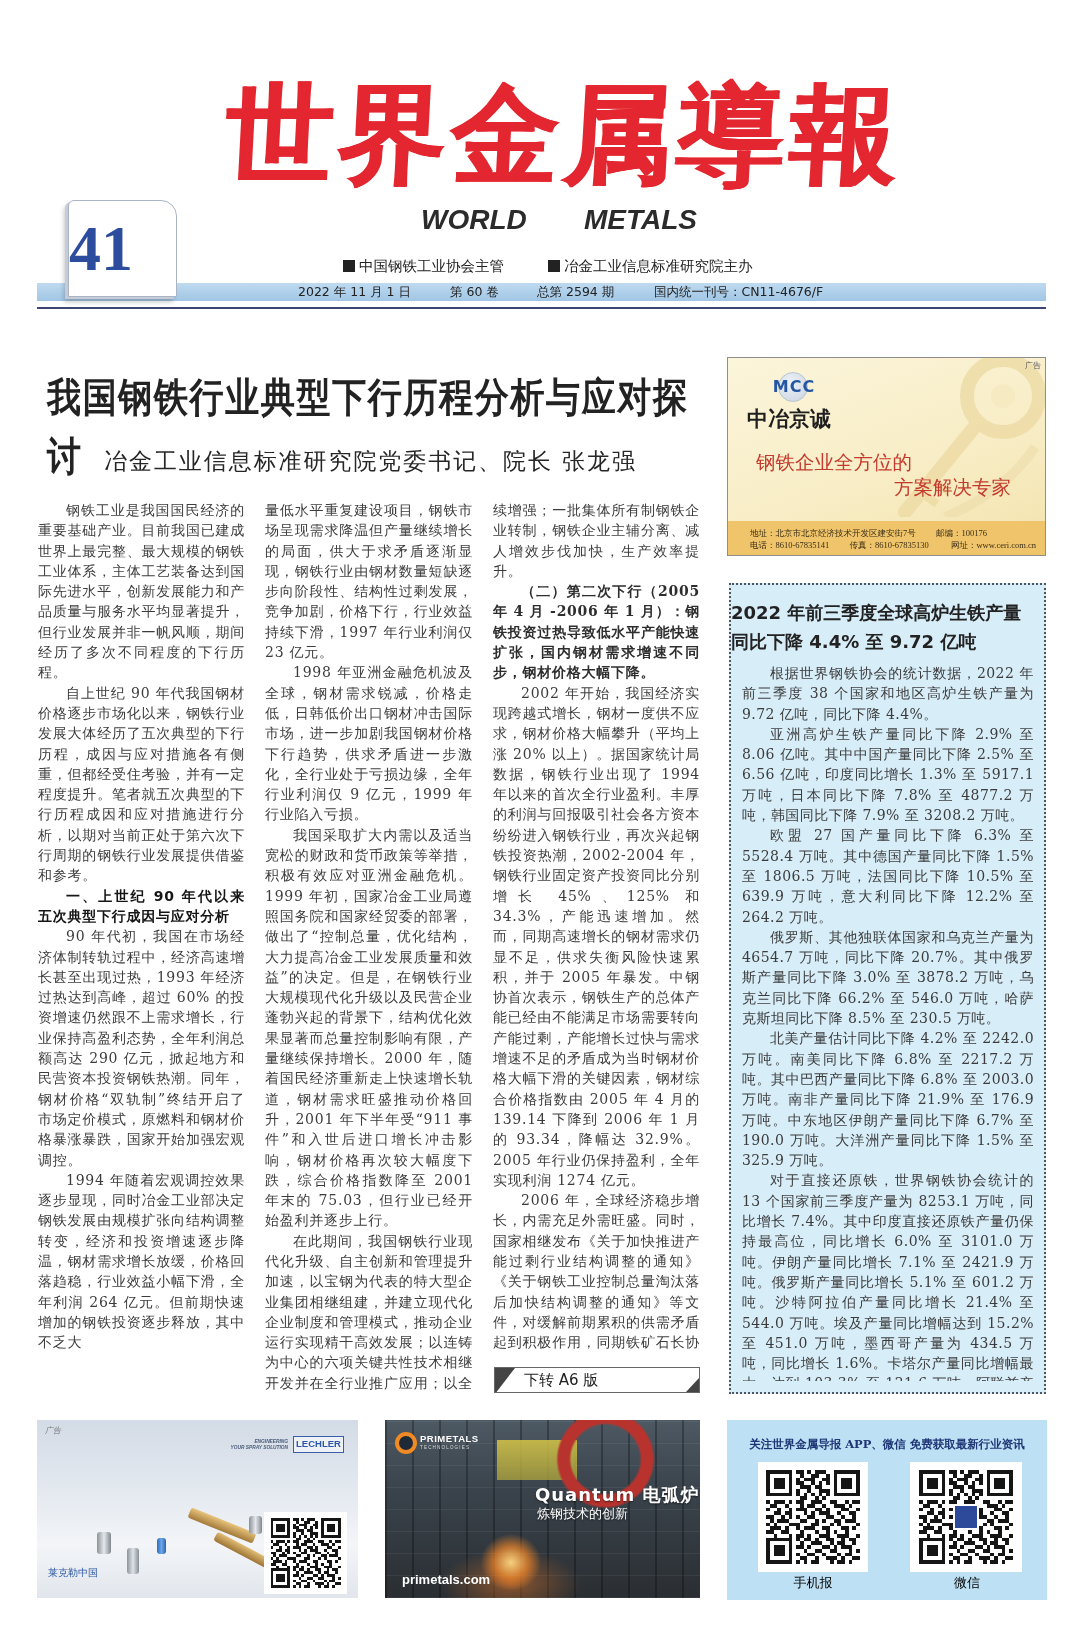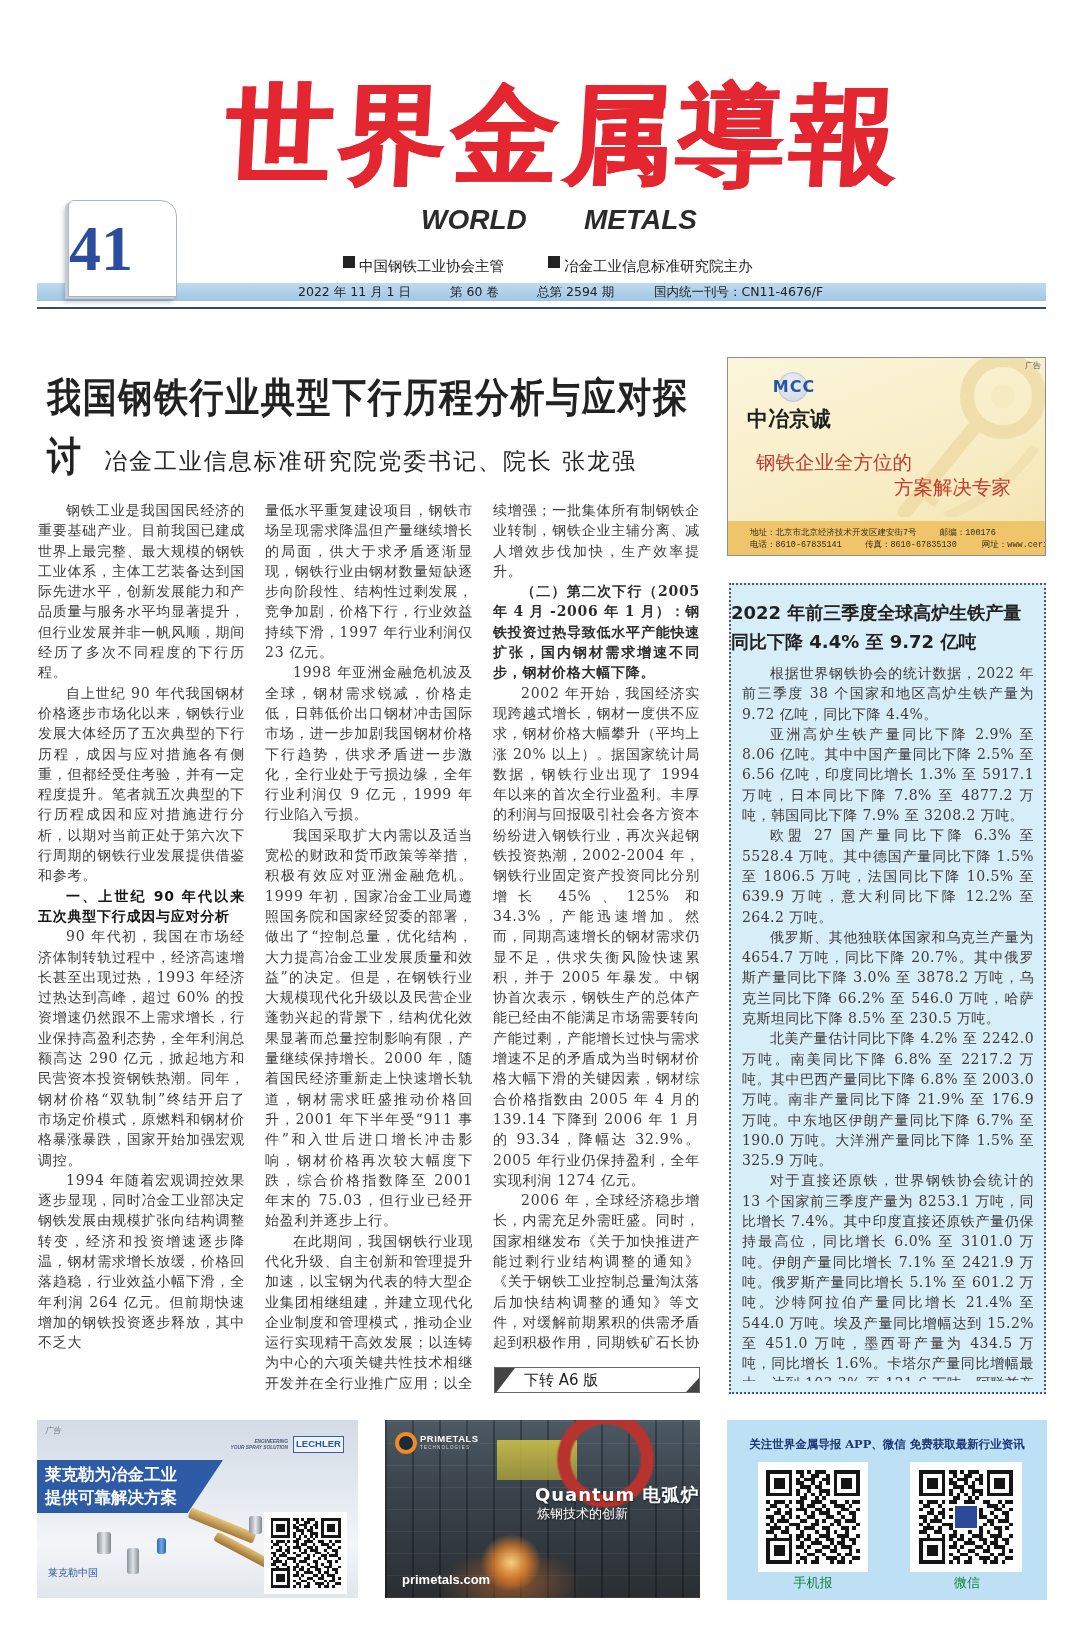--- a/index.html
+++ b/index.html
@@ -5,21 +5,21 @@
 *{box-sizing:border-box;margin:0;padding:0}
 html,body{width:1080px;height:1628px;background:#fff;overflow:hidden}
 body{position:relative;font-family:"DejaVu Serif","Liberation Serif",serif;color:#3a3a3a}
 .abs{position:absolute}
 
 
 .mast-title{left:226px;top:64px;width:672px;height:140px;font-size:108px;line-height:140px;font-weight:900;color:var(--masthead-red,#e3262f);text-align:justify;text-align-last:justify;font-family:"DejaVu Serif",serif;text-shadow:1px 0 0 var(--masthead-red,#e3262f),-1px 0 0 var(--masthead-red,#e3262f);transform:skewX(-3deg)}
 .mast-en{left:421px;top:203px;width:276px;height:34px;font-family:"Liberation Sans",sans-serif;font-weight:bold;font-style:italic;font-size:28px;line-height:34px;color:#2b2b2b;text-align:justify;text-align-last:justify}
 .tab41{left:68px;top:200px;width:109px;height:97px;z-index:3;background:#fff;border:1px solid #a9b5c7;border-radius:6px 16px 0 0;box-shadow:-3px 2px 0 #c6ccd7,-4px 5px 5px rgba(0,0,0,.22);text-align:left}
 .tab41 span{display:block;font-family:"Liberation Serif",serif;font-weight:bold;font-size:64px;line-height:95px;color:var(--page-number-blue,#2c4d9e)}
-.sponsor{top:256px;height:20px;display:flex;font-size:14.5px;line-height:20px;color:#222;font-family:"DejaVu Sans",sans-serif}
+.sponsor{top:256px;height:20px;display:flex;align-items:center;font-size:14.5px;line-height:20px;color:#222;font-family:"DejaVu Sans",sans-serif}
 .sq{display:inline-block;width:12px;height:12px;background:#222;margin-right:4px}
 .datebar{left:37px;top:283px;width:1009px;height:18px;z-index:1;background:linear-gradient(#bedaef,#a1c6e5)}
 .datebar span{position:absolute;top:0;font-family:"DejaVu Sans",sans-serif;font-size:12.5px;line-height:18px;color:#222}
 .rule{left:37px;top:307px;width:1009px;height:2px;background:#3d4572}
 
 
 .headline{left:47px;top:372px;width:640px;height:50px;font-size:34px;line-height:50px;font-weight:bold;color:#222;text-align:justify;text-align-last:justify;transform:scaleY(1.18);transform-origin:center}
 .byline{left:104px;top:446px;width:531px;height:30px;font-size:23px;line-height:30px;color:#262626;text-align:justify;text-align-last:justify;font-family:"DejaVu Sans",sans-serif}
 .col{top:500px;height:894px;overflow:hidden;font-size:14px;line-height:20.3px;letter-spacing:.75px;text-align:justify;color:#3c3c3c}
 .col p{text-indent:2em}
@@ -33,21 +33,21 @@
 
 
 .mcc{left:727px;top:357px;width:319px;height:199px;border:1px solid #8e8e8e;overflow:hidden;background:linear-gradient(160deg,#fbf5db 0%,#f8edc6 55%,#f3e3ad 100%)}
 .mcc .deco{position:absolute;right:-10px;top:-6px;opacity:.7}
 .mcc .adlabel{position:absolute;right:4px;top:2px;font-size:8px;color:#555}
 .mcc .logo{position:absolute;left:40px;top:14px;width:52px;height:30px}
 .mcc .logo .globe{position:absolute;left:10px;top:0;width:30px;height:30px;border-radius:50%;border:1px solid #b9c4d3;background:radial-gradient(circle at 40% 35%,#eef2f7,#c9d3df)}
 .mcc .logo .word{position:absolute;left:0;top:6px;width:52px;text-align:center;font-family:"DejaVu Sans",sans-serif;font-weight:bold;font-size:16px;line-height:18px;color:#2456a3;letter-spacing:1px}
 .mcc .company{position:absolute;left:19px;top:48px;font-family:"DejaVu Sans",sans-serif;font-weight:bold;font-size:21px;line-height:26px;color:#1f1f1f}
 .mcc .slogan{position:absolute;font-family:"DejaVu Sans",sans-serif;font-size:19.5px;line-height:24px;color:var(--mcc-red,#c43a2c)}
-.mcc .strip{position:absolute;left:0;top:163px;width:100%;height:36px;background:#efc46b;padding:6px 0 0 22px;font-family:Liberation Mono, monospace;font-size:8.5px;line-height:12px;color:#3a2d14;white-space:nowrap}
+.mcc .strip{position:absolute;left:0;top:163px;width:100%;height:36px;background:#efc46b;padding:6px 0 0 22px;font-family:Liberation Serif, serif;font-size:8.5px;line-height:12px;color:#3a2d14;white-space:nowrap}
 .mcc .strip span{margin-right:18px}
 
 
 .news{left:729px;top:583px;width:317px;height:811px;background:var(--news-bg,#d7edf8);border:2px dotted #4d5560}
 .news .t{position:absolute;left:0;width:100%;font-family:"DejaVu Sans",sans-serif;font-weight:600;font-size:18px;line-height:28.5px;color:#222}
 .news .body{position:absolute;left:11px;top:78px;width:292px;height:718px;overflow:hidden;font-size:14px;line-height:20.3px;letter-spacing:.45px;text-align:justify;color:#3c3c3c}
 .news .body p{text-indent:2em}
 
 
 .ad{top:1420px;height:178px;overflow:hidden}
@@ -70,21 +70,21 @@
  repeating-linear-gradient(0deg,rgba(255,255,255,.06) 0 1px,transparent 1px 22px),
  linear-gradient(180deg,#4d5963 0%,#3a434c 40%,#2a2e32 100%)}
 .prime .ring{position:absolute;left:10px;top:12px;width:22px;height:22px;border-radius:50%;border:4px solid #f08a24;background:#1f2a38}
 .prime .brand{position:absolute;left:35px;top:13px;font-family:"Liberation Sans",sans-serif;font-weight:bold;font-size:9.5px;line-height:11px;color:#fff;letter-spacing:.5px}
 .prime .brand2{position:absolute;left:35px;top:25px;font-family:"Liberation Sans",sans-serif;font-size:4.5px;line-height:6px;color:#ddd;letter-spacing:1.2px}
 .prime .h1{position:absolute;left:150px;top:64px;font-family:"DejaVu Sans",sans-serif;font-weight:bold;font-size:18px;line-height:22px;color:#fff;letter-spacing:1px;text-shadow:0 1px 2px rgba(0,0,0,.6)}
 .prime .h2{position:absolute;left:152px;top:86px;font-family:"DejaVu Sans",sans-serif;font-size:13px;line-height:16px;color:#fff;text-shadow:0 1px 2px rgba(0,0,0,.6)}
 .prime .url{position:absolute;left:17px;top:152px;font-family:"Liberation Sans",sans-serif;font-weight:bold;font-size:13px;line-height:16px;color:#fff}
 .follow{left:727px;width:320px;height:180px;background:var(--follow-bg,#bde0f4)}
 .follow .head{position:absolute;left:0;top:16px;width:100%;text-align:center;font-weight:bold;font-size:11.5px;line-height:16px;color:#1f3676}
-.follow .lbl{position:absolute;top:154px;width:110px;text-align:center;font-family:"DejaVu Sans",sans-serif;font-size:13px;line-height:18px;color:#15803d}
+.follow .lbl{position:absolute;top:154px;width:110px;text-align:center;font-family:"DejaVu Sans",sans-serif;font-size:13px;line-height:18px;color:#000000}
 .follow .center-logo{position:absolute;left:50%;top:50%;width:26px;height:26px;margin:-13px 0 0 -13px;background:#2d4a9a;border:2px solid #fff}
 </style>
 </head>
 <body>
 
 <svg width="0" height="0" style="position:absolute">
   <defs>
     <symbol id="qrsym" viewBox="0 0 25 25">
       <path fill="#151515" fill-rule="evenodd" shape-rendering="crispEdges" d="M0 0h7v7h-7z M1 1v5h5v-5z M2 2h3v3h-3z M18 0h7v7h-7z M19 1v5h5v-5z M20 2h3v3h-3z M0 18h7v7h-7z M1 19v5h5v-5z M2 20h3v3h-3z"></path>
       <path fill="#151515" shape-rendering="crispEdges" d="M8 0h2v1h-2z M11 0h1v1h-1z M13 0h3v1h-3z M9 1h1v1h-1z M12 1h2v1h-2z M16 1h1v1h-1z M8 2h1v1h-1z M10 2h3v1h-3z M15 2h2v1h-2z M8 3h2v1h-2z M12 3h1v1h-1z M14 3h1v1h-1z M16 3h1v1h-1z M9 4h3v1h-3z M13 4h2v1h-2z M8 5h1v1h-1z M11 5h1v1h-1z M14 5h3v1h-3z M8 6h1v1h-1z M10 6h1v1h-1z M12 6h1v1h-1z M14 6h1v1h-1z M16 6h1v1h-1z M9 7h2v1h-2z M13 7h1v1h-1z M15 7h1v1h-1z M0 8h1v1h-1z M2 8h3v1h-3z M6 8h1v1h-1z M8 8h2v1h-2z M12 8h3v1h-3z M17 8h2v1h-2z M21 8h1v1h-1z M23 8h2v1h-2z M1 9h2v1h-2z M5 9h1v1h-1z M9 9h1v1h-1z M11 9h2v1h-2z M15 9h1v1h-1z M18 9h3v1h-3z M22 9h1v1h-1z M0 10h1v1h-1z M3 10h1v1h-1z M6 10h1v1h-1z M8 10h3v1h-3z M13 10h2v1h-2z M16 10h1v1h-1z M20 10h2v1h-2z M24 10h1v1h-1z M2 11h2v1h-2z M5 11h2v1h-2z M10 11h1v1h-1z M12 11h1v1h-1z M14 11h3v1h-3z M19 11h1v1h-1z M22 11h2v1h-2z M0 12h2v1h-2z M4 12h1v1h-1z M6 12h1v1h-1z M8 12h1v1h-1z M11 12h2v1h-2z M16 12h2v1h-2z M20 12h1v1h-1z M23 12h1v1h-1z M1 13h1v1h-1z M3 13h3v1h-3z M9 13h2v1h-2z M13 13h1v1h-1z M15 13h1v1h-1z M18 13h2v1h-2z M21 13h3v1h-3z M0 14h1v1h-1z M2 14h1v1h-1z M6 14h3v1h-3z M12 14h2v1h-2z M17 14h1v1h-1z M19 14h1v1h-1z M24 14h1v1h-1z M1 15h3v1h-3z M5 15h1v1h-1z M8 15h1v1h-1z M10 15h3v1h-3z M15 15h2v1h-2z M20 15h2v1h-2z M23 15h1v1h-1z M0 16h2v1h-2z M4 16h2v1h-2z M9 16h1v1h-1z M13 16h1v1h-1z M16 16h1v1h-1z M18 16h1v1h-1z M21 16h1v1h-1z M2 17h1v1h-1z M6 17h1v1h-1z M8 17h2v1h-2z M11 17h1v1h-1z M14 17h3v1h-3z M19 17h3v1h-3z M24 17h1v1h-1z M8 18h1v1h-1z M10 18h2v1h-2z M13 18h1v1h-1z M16 18h2v1h-2z M20 18h1v1h-1z M22 18h2v1h-2z M9 19h1v1h-1z M12 19h3v1h-3z M17 19h1v1h-1z M19 19h2v1h-2z M23 19h1v1h-1z M8 20h2v1h-2z M11 20h1v1h-1z M15 20h2v1h-2z M18 20h1v1h-1z M20 20h3v1h-3z M10 21h1v1h-1z M13 21h2v1h-2z M17 21h2v1h-2z M22 21h1v1h-1z M24 21h1v1h-1z M8 22h1v1h-1z M11 22h2v1h-2z M15 22h1v1h-1z M19 22h1v1h-1z M21 22h2v1h-2z M9 23h2v1h-2z M13 23h1v1h-1z M16 23h3v1h-3z M20 23h1v1h-1z M23 23h2v1h-2z M8 24h1v1h-1z M10 24h1v1h-1z M12 24h2v1h-2z M17 24h1v1h-1z M19 24h2v1h-2z M22 24h1v1h-1z"></path>
@@ -189,24 +189,20 @@
   </div>
 </div>
 
 <div class="abs ad lech">
   <span class="adlabel">广告</span>
   <div class="tagline">
     <div>ENGINEERING</div>
     <div>YOUR SPRAY SOLUTION</div>
   </div>
   <div class="brand">LECHLER</div>
-  <div class="banner">
-    <span>莱克勒为冶金工业</span>
-    <span>提供可靠解决方案</span>
-  </div>
   <span class="part" style="left:150px;top:100px;width:70px;height:11px;background:linear-gradient(#e8c47c,#a27a3a);transform:rotate(22deg)"></span>
   <span class="part" style="left:175px;top:125px;width:60px;height:10px;background:linear-gradient(#e2bd74,#9c7436);transform:rotate(28deg)"></span>
   <span class="part" style="left:90px;top:128px;width:12px;height:26px;background:linear-gradient(90deg,#8c949c,#dfe3e7,#868e96)"></span>
   <span class="part" style="left:120px;top:118px;width:9px;height:16px;background:linear-gradient(90deg,#2c6cc0,#6fa6e8,#2a62b0)"></span>
   <span class="part" style="left:60px;top:112px;width:14px;height:22px;background:linear-gradient(90deg,#8a9198,#e5e8eb,#7f878e)"></span>
   <span class="part" style="left:212px;top:96px;width:13px;height:18px;background:linear-gradient(90deg,#8a9198,#e5e8eb,#7f878e)"></span>
   <div class="qr" style="left:227px;top:92px;width:83px;height:82px">
     <svg>
         <use href="#qrsym"></use>
       </svg>

